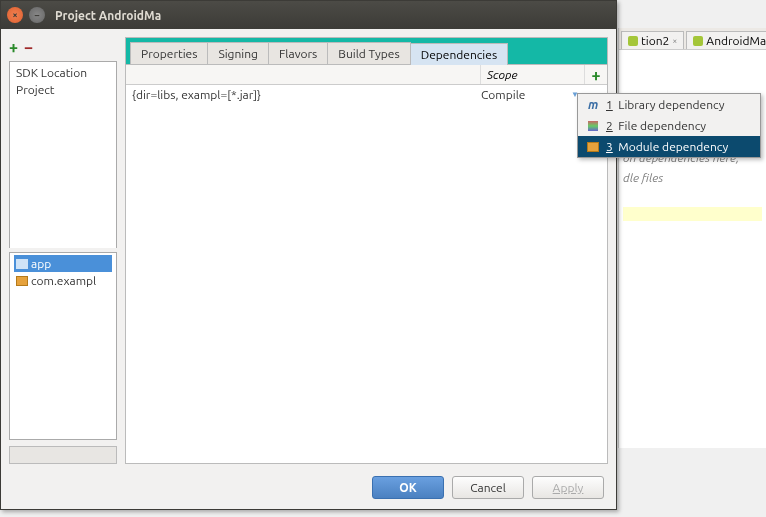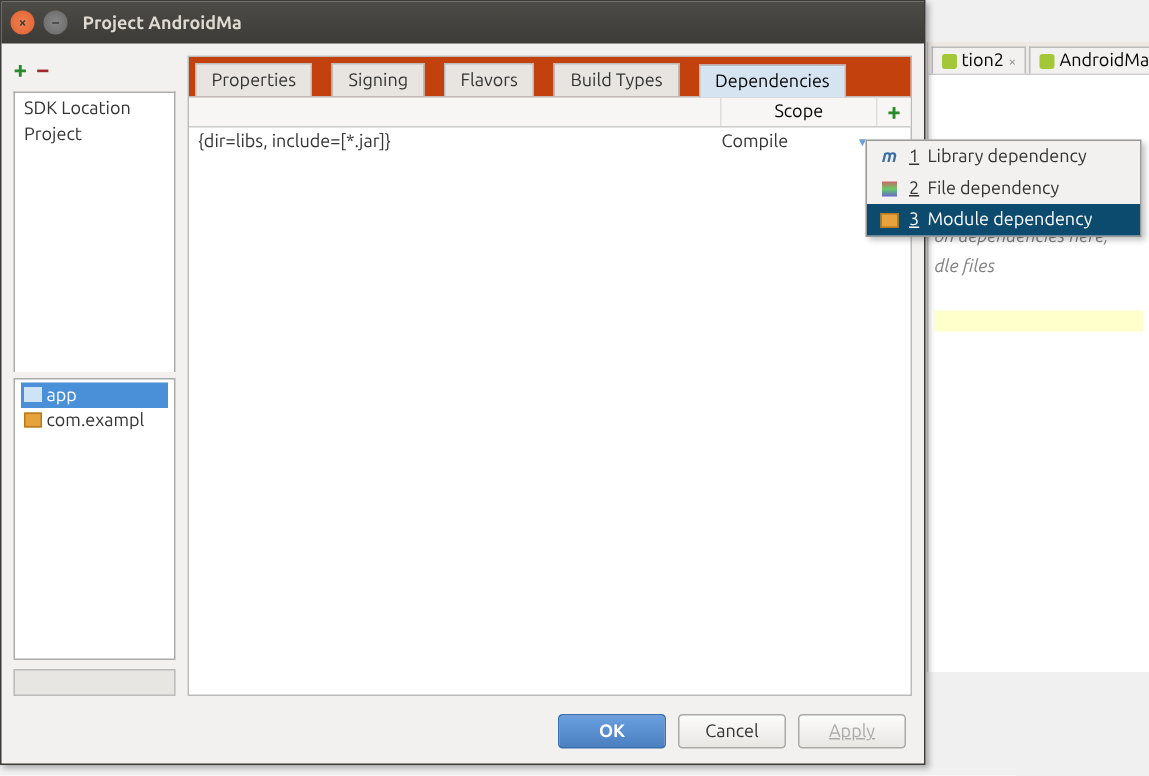--- a/index.html
+++ b/index.html
@@ -20,27 +20,27 @@
 .plus-icon { color: #2a8a2a; font-size: 16px; font-weight: bold; line-height: 1; }
 .minus-icon { color: #a02a2a; font-size: 16px; font-weight: bold; line-height: 1; }
 
 .side-list { flex: 1; border: 1px solid #aaa; background: #fff; padding: 2px 4px; overflow: hidden; }
 .side-item { padding: 2px 2px; white-space: nowrap; color: #333; }
 .side-item.selected { background: #4a90d9; color: #fff; }
 .side-item .folder-icon { display: inline-block; width: 12px; height: 10px; background: #e6a23c; border: 1px solid #b57a1a; margin-right: 3px; vertical-align: -1px; }
 .side-item.selected .folder-icon { background: #cfe3f7; border-color: #cfe3f7; }
 
 .mainpanel { flex: 1; min-width: 0; display: flex; flex-direction: column; border: 1px solid #bbb; background: #fff; }
-.tabs { display: flex; background: #c2410c; border-bottom: 1px solid #bbb; padding: 4px 4px 0 4px; gap: 14px; }
+.tabs { display: flex; background: #14b8a6; border-bottom: 1px solid #bbb; padding: 4px 4px 0 4px; gap: 0; }
 .tab { padding: 4px 10px; border: 1px solid #bbb; border-bottom: none; background: #e8e5e1; margin-right: -1px; color: #333; }
 .tab.active { background: #d6e4f2; color: #000; position: relative; top: 1px; }
 
 .tablehead { display: flex; border-bottom: 1px solid #ccc; background: #f7f6f4; }
 .th-left { flex: 1; padding: 3px 6px; border-right: 1px solid #ddd; }
-.th-scope { width: 104px; text-align: center; padding: 3px 6px; border-right: 1px solid #ddd; }
+.th-scope { width: 104px; padding: 3px 6px; border-right: 1px solid #ddd; font-style: italic; }
 .th-add { width: 22px; display: flex; align-items: center; justify-content: center; }
 
 .tablebody { flex: 1; position: relative; }
 .row { display: flex; }
 .cell-left { flex: 1; padding: 3px 6px; color: #333; }
 .cell-scope { width: 110px; padding: 3px 6px; color: #333; display: flex; justify-content: space-between; align-items: center; }
 .chev { color: #6aa0d6; font-size: 8px; }
 .cell-pad { width: 22px; }
 
 .dropdown { position: absolute; left: 577px; top: 93px; width: 184px; background: #f2f1f0; border: 1px solid #999; box-shadow: 2px 2px 4px rgba(0,0,0,0.25); z-index: 10; }
@@ -131,21 +131,21 @@
         </div>
         <div class="tablehead">
           <div class="th-left"></div>
           <div class="th-scope">Scope</div>
           <div class="th-add">
               <span class="plus-icon">+</span>
             </div>
         </div>
         <div class="tablebody">
           <div class="row">
-            <div class="cell-left">{dir=libs, include=[*.jar]}</div>
+            <div class="cell-left">{dir=libs, exampl=[*.jar]}</div>
             <div class="cell-scope">
               <span>Compile</span>
               <span class="chev">▼</span>
             </div>
             <div class="cell-pad"></div>
           </div>
         </div>
       </div>
     </div>
 

